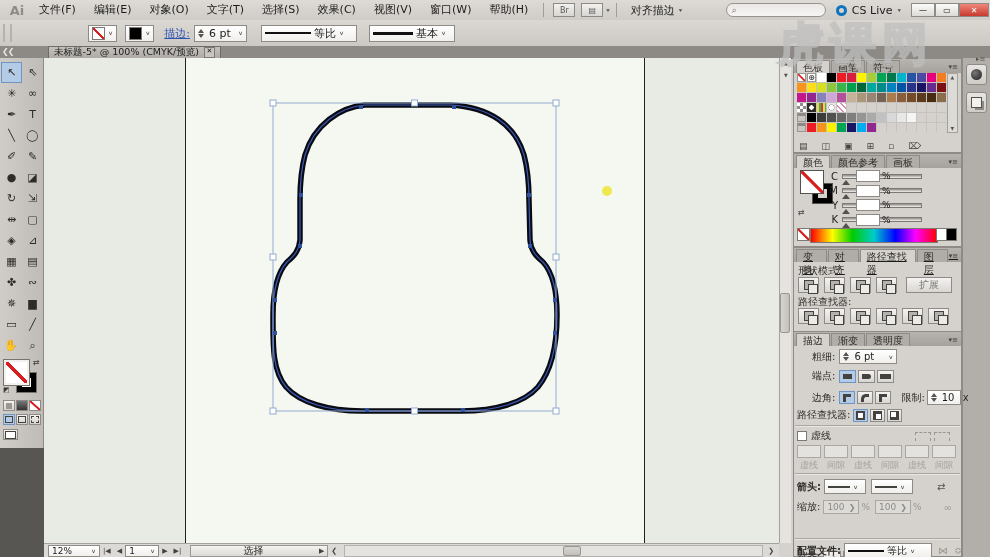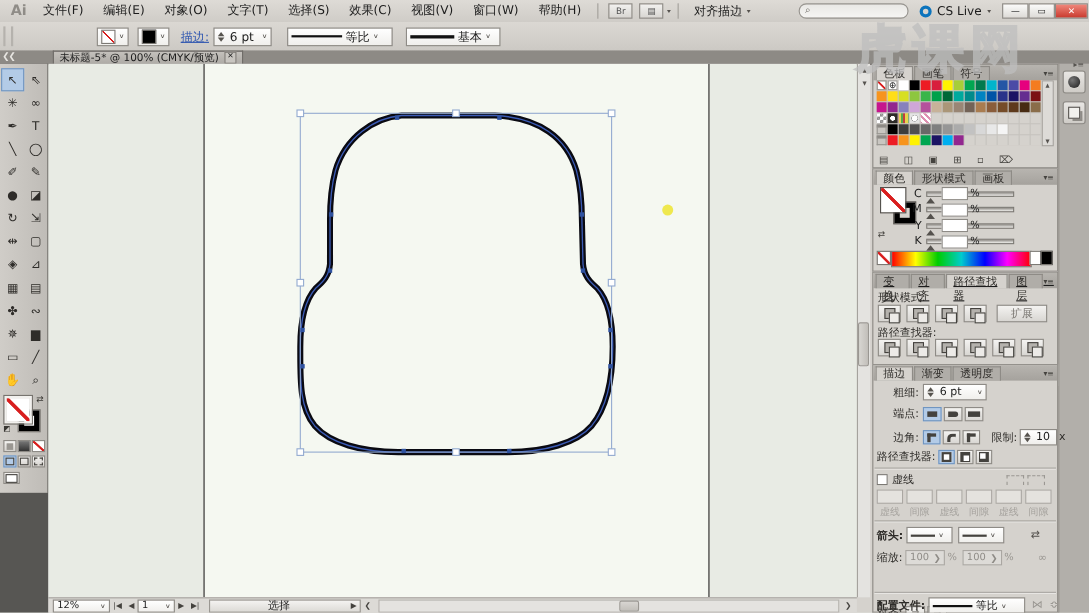--- a/index.html
+++ b/index.html
@@ -459,21 +459,21 @@
     <span>◫</span>
     <span>▣</span>
     <span>⊞</span>
     <span>▫</span>
     <span>⌦</span>
   </div>
 
 <div class="panel abs" style="top:153px;height:94px;">
   <div class="tabbar">
     <span class="tab active">颜色</span>
-    <span class="tab">形状模式</span>
+    <span class="tab">颜色参考</span>
     <span class="tab">画板</span>
     <span class="pmenu">▾≡</span>
   </div>
 </div>
 <div id="cp-stroke" class="abs"></div>
 <div id="cp-fill" class="abs"></div>
 <span id="cp-default" class="abs">⇄</span>
 <div id="chan-rows" class="abs">
     <div class="chan-row" style="left: 828px; top: 170px;">
       <span class="chan-label">C</span>

